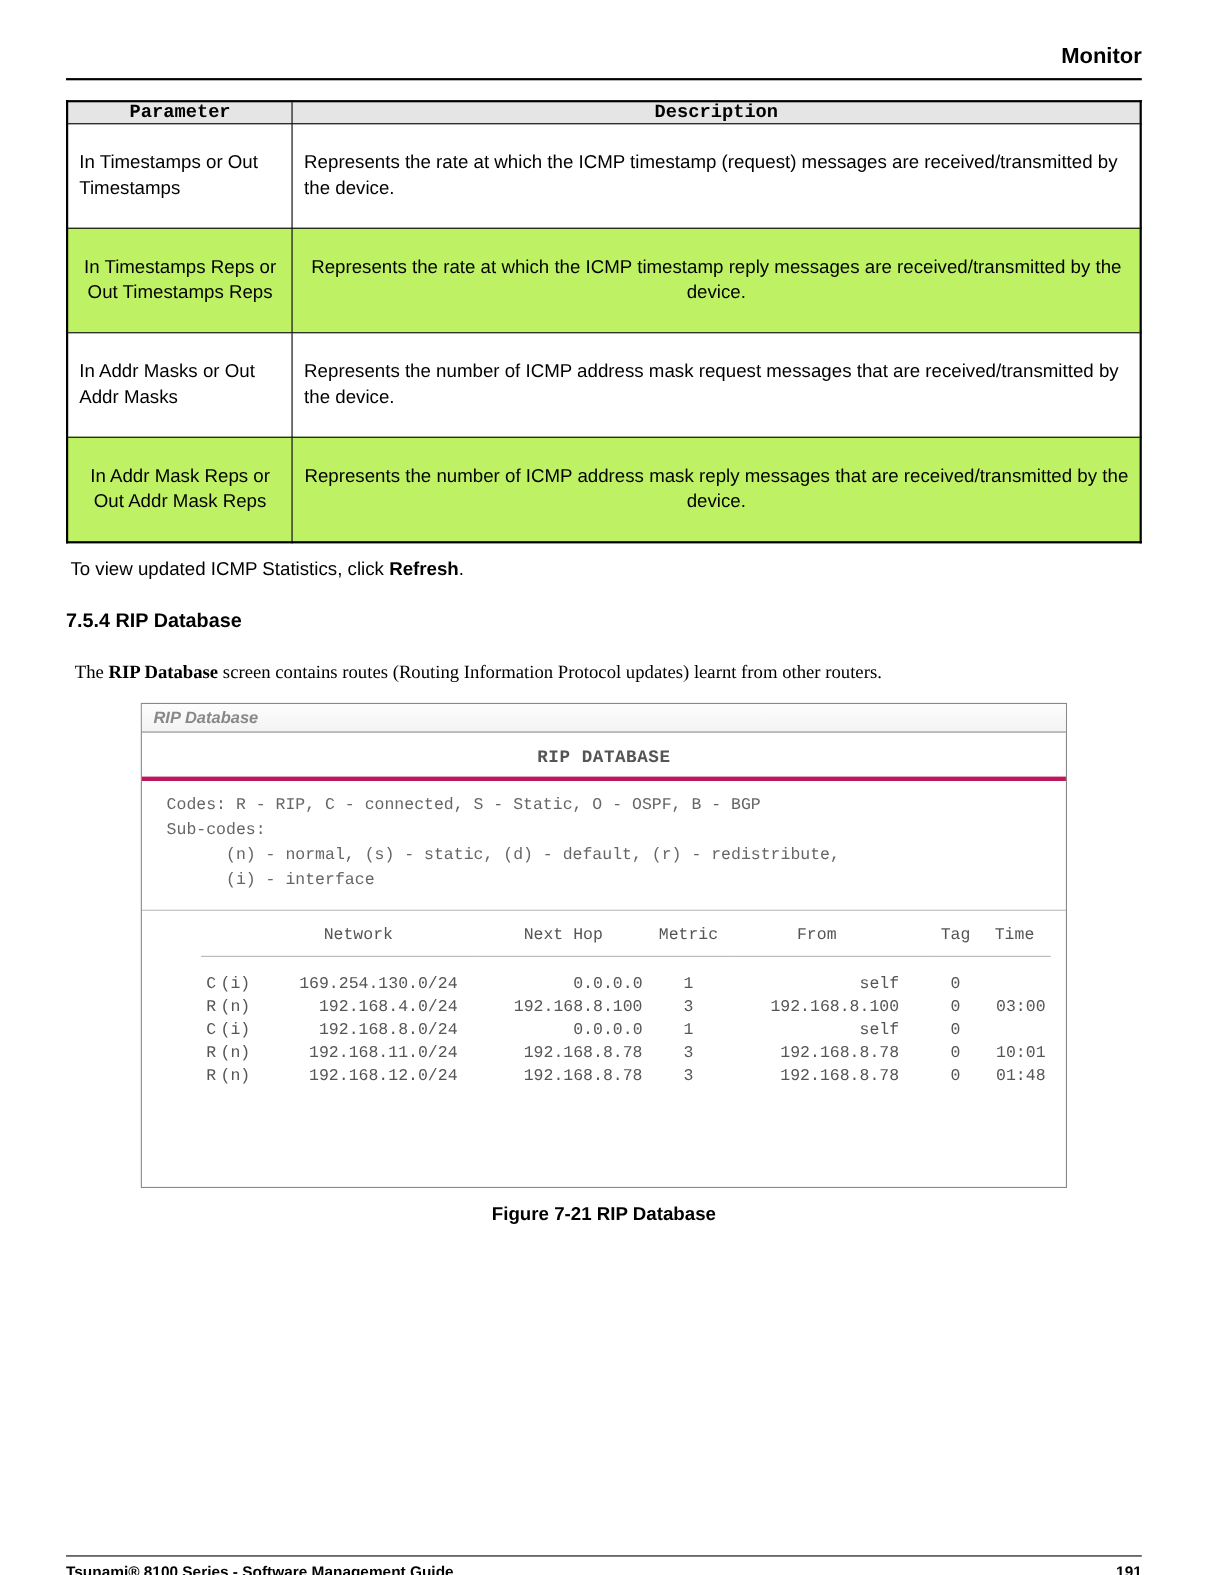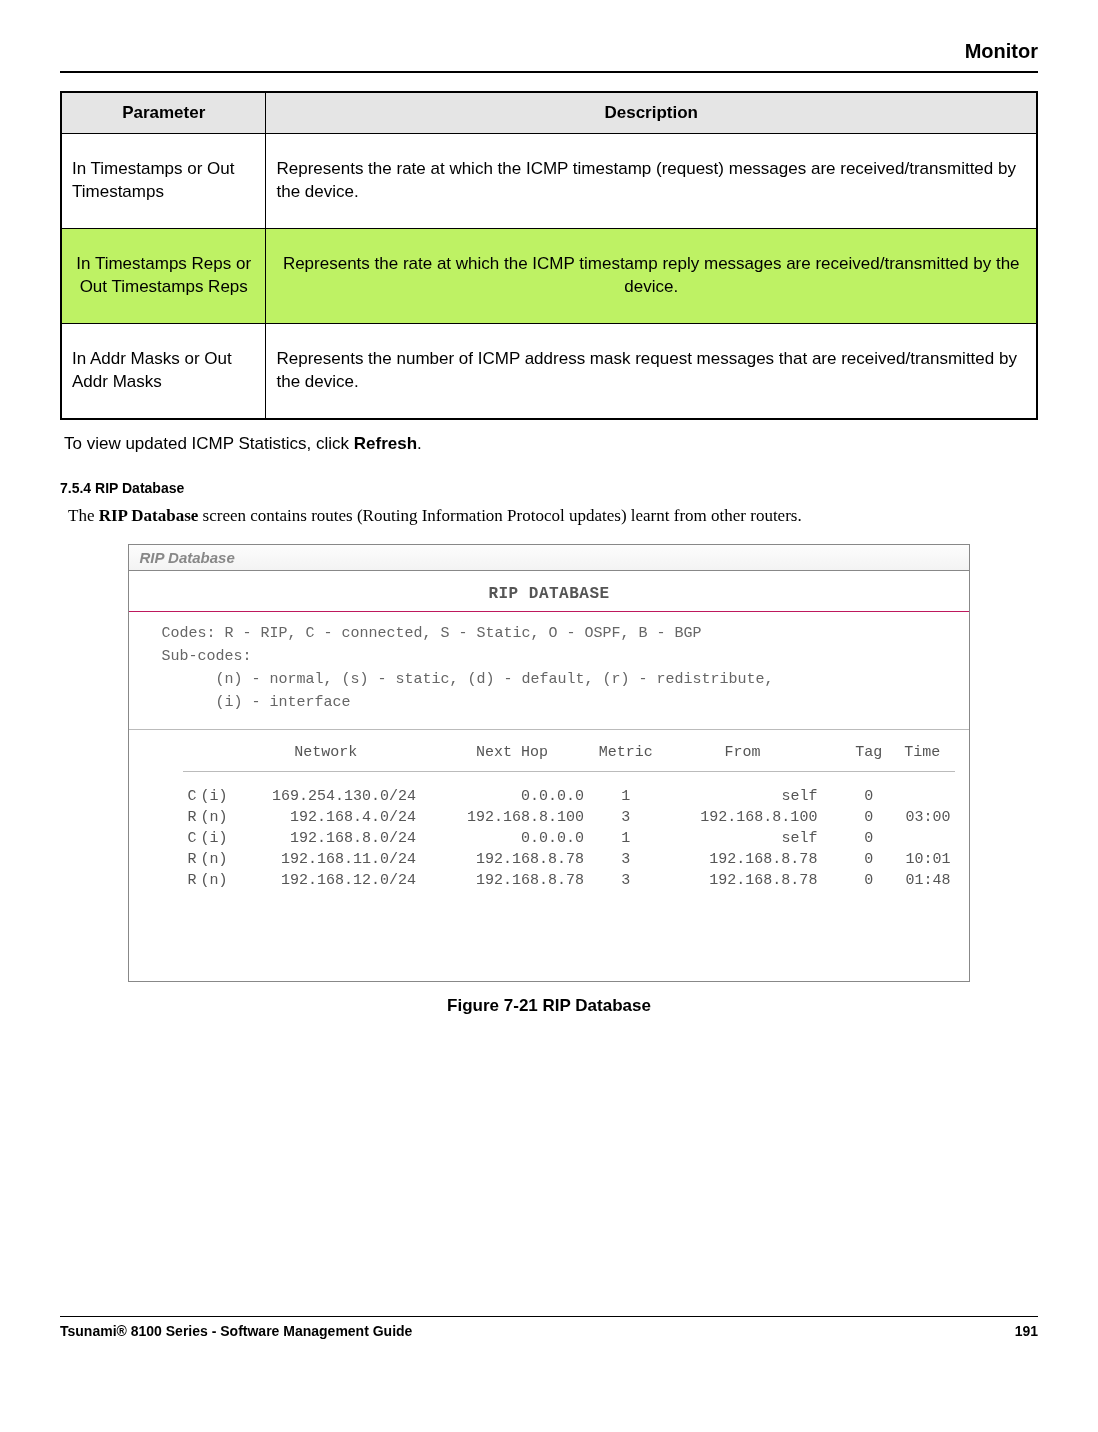--- a/index.html
+++ b/index.html
@@ -29,43 +29,44 @@
   table.main-table {
     border-collapse: collapse;
     width: 100%;
     border: 2.5px solid #000;
     margin-bottom: 14px;
   }
   table.main-table th {
     background: #e5e5e5;
     font-weight: bold;
     text-align: center;
-    padding: 10px 10px;
+    padding: 0 10px;
     border: 1px solid #000;
     font-size: 17px;
+    font-family: Liberation Mono, monospace;
   }
   table.main-table td {
     border: 1px solid #000;
     padding: 24px 10px;
     vertical-align: top;
     font-size: 17px;
     line-height: 1.35;
   }
   table.main-table tr.shaded td {
     background: #bef264;
     text-align: center;
   }
   .col-param { width: 21%; }
   .body-text {
     margin: 8px 0 8px 4px;
     font-size: 17px;
   }
   .section-heading {
-    font-size: 14px;
-    margin: 26px 0 10px 0;
+    font-size: 18px;
+    margin: 26px 0 26px 0;
   }
   .section-intro {
     margin: 0 0 18px 8px;
     font-size: 17px;
     font-family: Liberation Serif, serif;
   }
   .panel-wrap {
     margin: 0 auto 14px auto;
     width: 86%;
   }
@@ -89,26 +90,26 @@
   .rip-title {
     text-align: center;
     font-family: "Courier New", monospace;
     font-weight: bold;
     font-size: 16px;
     color: #555;
     padding: 14px 0 8px 0;
     letter-spacing: 0.5px;
   }
   .rip-legend {
-    border-top: 1px solid #be185d;
+    border-top: 4px solid #be185d;
     border-bottom: 1px solid #bbb;
     font-family: "Courier New", monospace;
     color: #666;
     font-size: 15px;
-    padding: 10px 14px 14px 32px;
+    padding: 10px 14px 14px 22px;
     white-space: pre;
     line-height: 1.55;
   }
   .rip-data-wrap {
     padding: 6px 14px 90px 14px;
     margin-left: 40px;
   }
   table.rip-db {
     width: 100%;
     border-collapse: collapse;
@@ -167,20 +168,24 @@
         <td>In Timestamps or Out Timestamps</td>
         <td>Represents the rate at which the ICMP timestamp (request) messages are received/transmitted by the device.</td>
       </tr>
       <tr class="shaded">
         <td>In Timestamps Reps or Out Timestamps Reps</td>
         <td>Represents the rate at which the ICMP timestamp reply messages are received/transmitted by the device.</td>
       </tr>
       <tr>
         <td>In Addr Masks or Out Addr Masks</td>
         <td>Represents the number of ICMP address mask request messages that are received/transmitted by the device.</td>
+      </tr>
+      <tr class="shaded">
+        <td>In Addr Mask Reps or Out Addr Mask Reps</td>
+        <td>Represents the number of ICMP address mask reply messages that are received/transmitted by the device.</td>
       </tr>
     </tbody>
 </table>
 
 <p class="body-text">
   <span>To view updated ICMP Statistics, click </span><strong>Refresh</strong><span>.</span>
 </p>
 
 <h2 class="section-heading">7.5.4 RIP Database</h2>
 <p class="section-intro">

